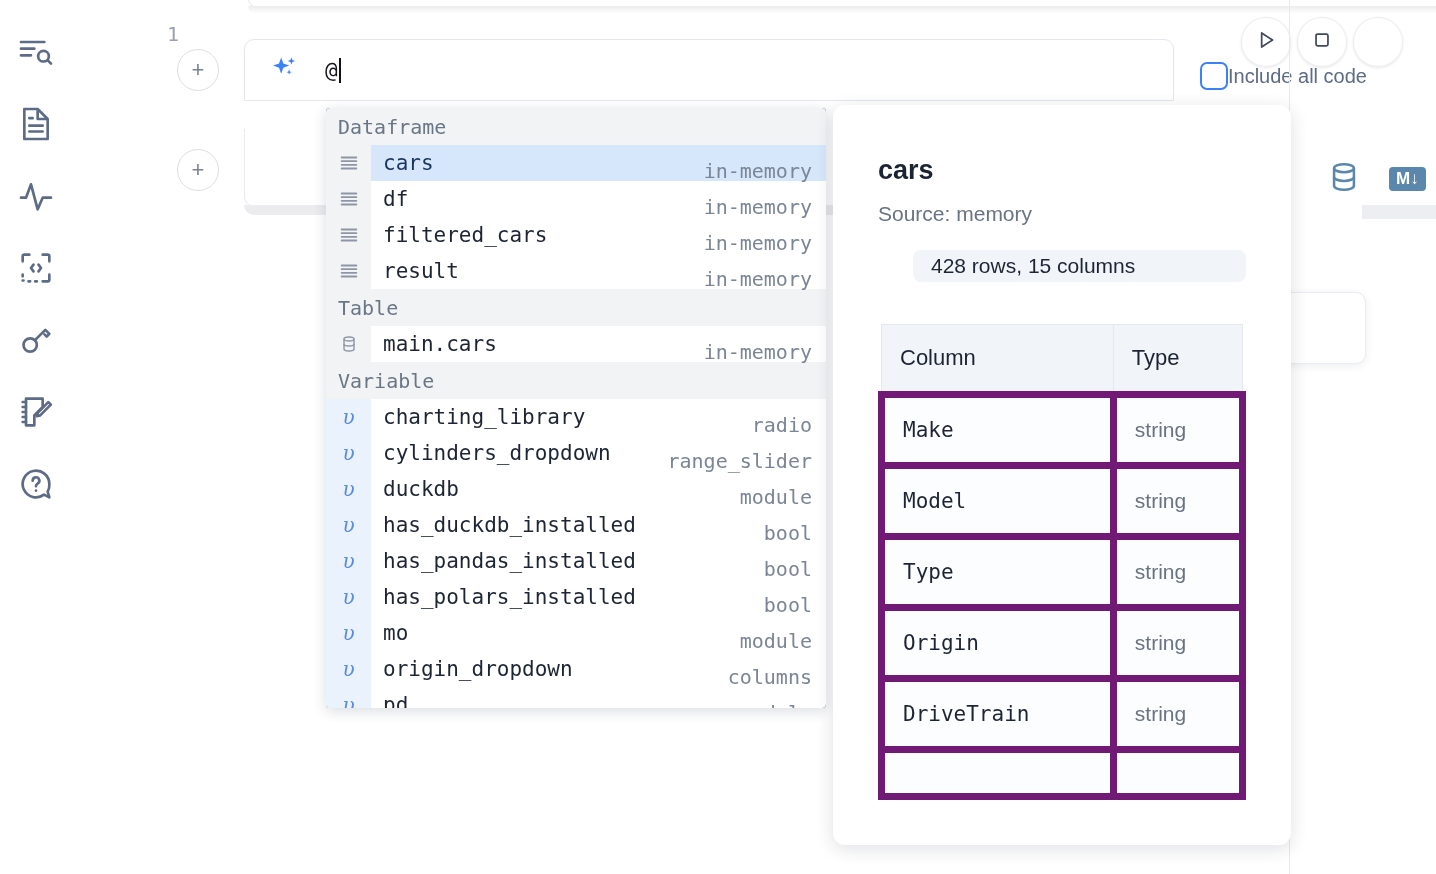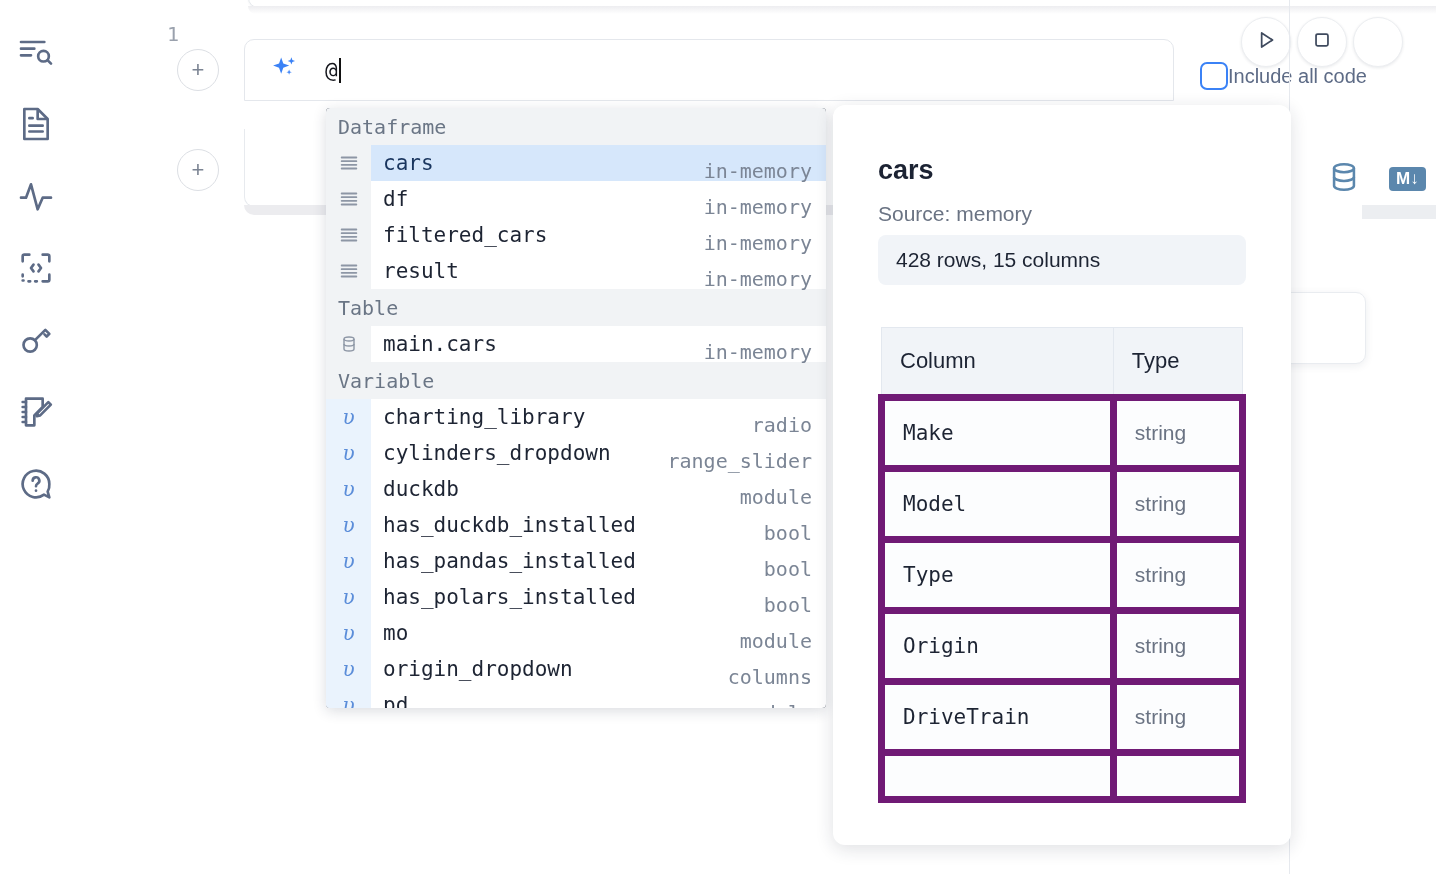--- a/index.html
+++ b/index.html
@@ -227,27 +227,28 @@
     border-radius: 12px;
     box-shadow: 0 4px 18px rgba(25,35,60,0.14);
     overflow: hidden;
     padding: 50px 45px 0 45px;
   }
   .detail-title {
     font-size: 27px; font-weight: bold; color: #1c2333;
     margin-bottom: 16px;
   }
   .detail-source {
-    font-size: 21px; color: #6a7383; margin-bottom: 9px;
+    font-size: 21px; color: #6a7383; margin-bottom: 24px;
   }
   .detail-stats {
     background: #f1f4f8; border-radius: 8px;
-    padding: 13px 18px;
+    padding: 4px 18px;
     font-size: 21px; color: #1d2433;
     margin-bottom: 42px;
+    margin-left: 35px;
   }
   .detail-table {
     width: 100%; border-collapse: collapse;
     border: 1px solid #e3e8ef;
     padding-left: 16px;
   }
   .detail-table th {
     background: #f1f4f8; text-align: left;
     font-size: 22px; font-weight: normal; color: #1c2333;
     padding: 20px 18px;

